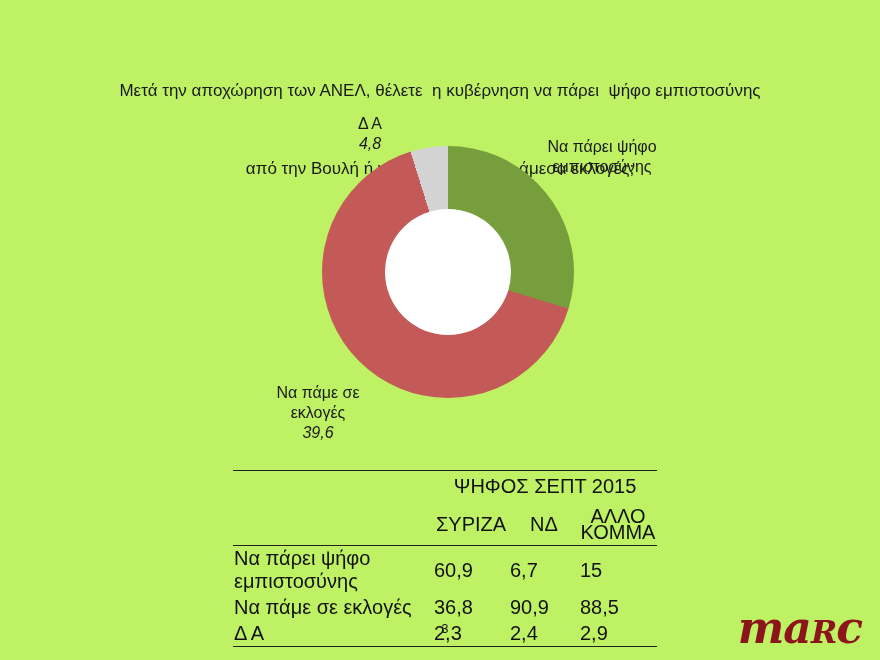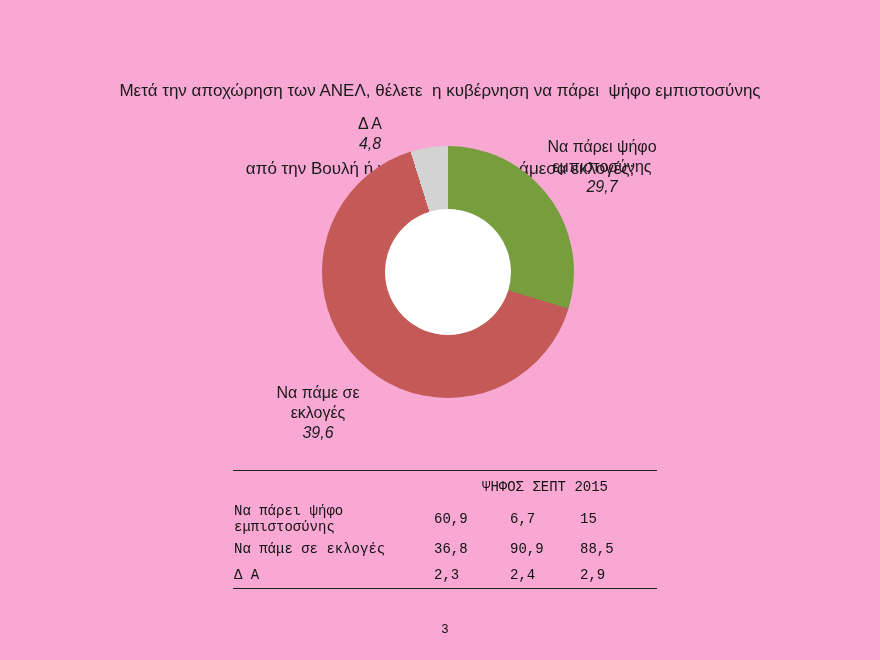--- a/index.html
+++ b/index.html
@@ -1,17 +1,17 @@
 <!DOCTYPE html>
 <html><head>
 <meta charset="utf-8">
 <style>
   html,body { margin:0; padding:0; background:#ffffff; }
   .slide {
-    position:relative; width:880px; height:660px; background:#f9a8d4;
+    position:relative; width:880px; height:660px; background:#bef264;
     font-family:"Liberation Sans","DejaVu Sans",sans-serif; color:#000;
     overflow:hidden; margin:0 auto;
   }
   .title {
     position:absolute; top:26px; left:50%; transform:translateX(-50%);
     width:740px; text-align:center; font-size:17px; line-height:26px;
     white-space:pre-wrap; color:#1a1a1a;
   }
   
   .donut {
@@ -26,23 +26,22 @@
     position:absolute; text-align:center; font-size:16px; line-height:20px;
     color:#1a1a1a;
   }
   .pie-label .val { display:block;font-style:italic; }
   .pie-label-confidence { left:532px; top:137px; width:140px; }
   .pie-label-elections  { left:263px; top:383px; width:110px; }
   .pie-label-da         { left:333px; top:114px; width:74px;  }
   
   .stats-table { position:absolute; left:233px; top:470px; }
   .stats-table table {
-    width:424px; border-collapse:collapse; font-size:14px; color:#111;
+    width:424px; border-collapse:collapse; font-size:20px; color:#111;
     border-top:1.5px solid #222;
-    font-family:Liberation Mono, monospace;
   }
   .stats-table col.c-label { width:200px; }
   .stats-table col.c1 { width:76px; }
   .stats-table col.c2 { width:70px; }
   .stats-table col.c3 { width:78px; }
   .stats-table th { font-weight:normal; }
   .group-row th { height:29px; text-align:center; vertical-align:middle; }
   .cols-row th {
     height:41px; text-align:center; vertical-align:middle; line-height:16px;
     border-bottom:1.5px solid #222;
@@ -72,21 +71,20 @@
     <div>Μετά την αποχώρηση των ΑΝΕΛ, θέλετε  η κυβέρνηση να πάρει  ψήφο εμπιστοσύνης</div>
     <div>από την Βουλή ή να προκηρυχθούν άμεσα εκλογές;</div>
   </div>
 
   <div class="donut" style="background: conic-gradient(rgb(119, 158, 60) 0deg, rgb(119, 158, 60) 106.92deg, rgb(196, 90, 87) 106.92deg, rgb(196, 90, 87) 342.72deg, rgb(211, 211, 211) 342.72deg, rgb(211, 211, 211) 360deg);">
     <div class="donut-hole"></div>
   </div>
 
   <div class="pie-label pie-label-confidence">
     <span>Να πάρει ψήφο εμπιστοσύνης</span>
-    <span class="val">29,7</span>
   </div>
 
   <div class="pie-label pie-label-elections">
     <span>Να πάμε σε εκλογές</span>
     <span class="val">39,6</span>
   </div>
 
   <div class="pie-label pie-label-da">
     <span>Δ Α</span>
     <span class="val">4,8</span>
@@ -97,20 +95,26 @@
       <colgroup>
         <col class="c-label">
           <col class="c1">
           <col class="c2">
           <col class="c3">
       </colgroup>
       <thead>
         <tr class="group-row">
           <th></th>
           <th colspan="3">ΨΗΦΟΣ ΣΕΠΤ 2015</th>
+        </tr>
+        <tr class="cols-row">
+          <th></th>
+          <th>ΣΥΡΙΖΑ</th>
+          <th>ΝΔ</th>
+          <th>ΑΛΛΟ ΚΟΜΜΑ</th>
         </tr>
       </thead>
       <tbody>
           <tr>
             <td class="row-label">Να πάρει ψήφο εμπιστοσύνης</td>
             <td class="cell">60,9</td>
             <td class="cell">6,7</td>
             <td class="cell">15</td>
           </tr>
           <tr>
@@ -124,14 +128,15 @@
             <td class="cell">2,3</td>
             <td class="cell">2,4</td>
             <td class="cell">2,9</td>
           </tr>
         </tbody>
     </table>
   </div>
 
   <div class="page-number">3</div>
 
+  <div class="marc-logo" style="color: rgb(139, 21, 26);"><span>m</span><span>a</span><span class="logo-r">R</span><span>c</span></div>
 
 </div>
 
 </body></html>

